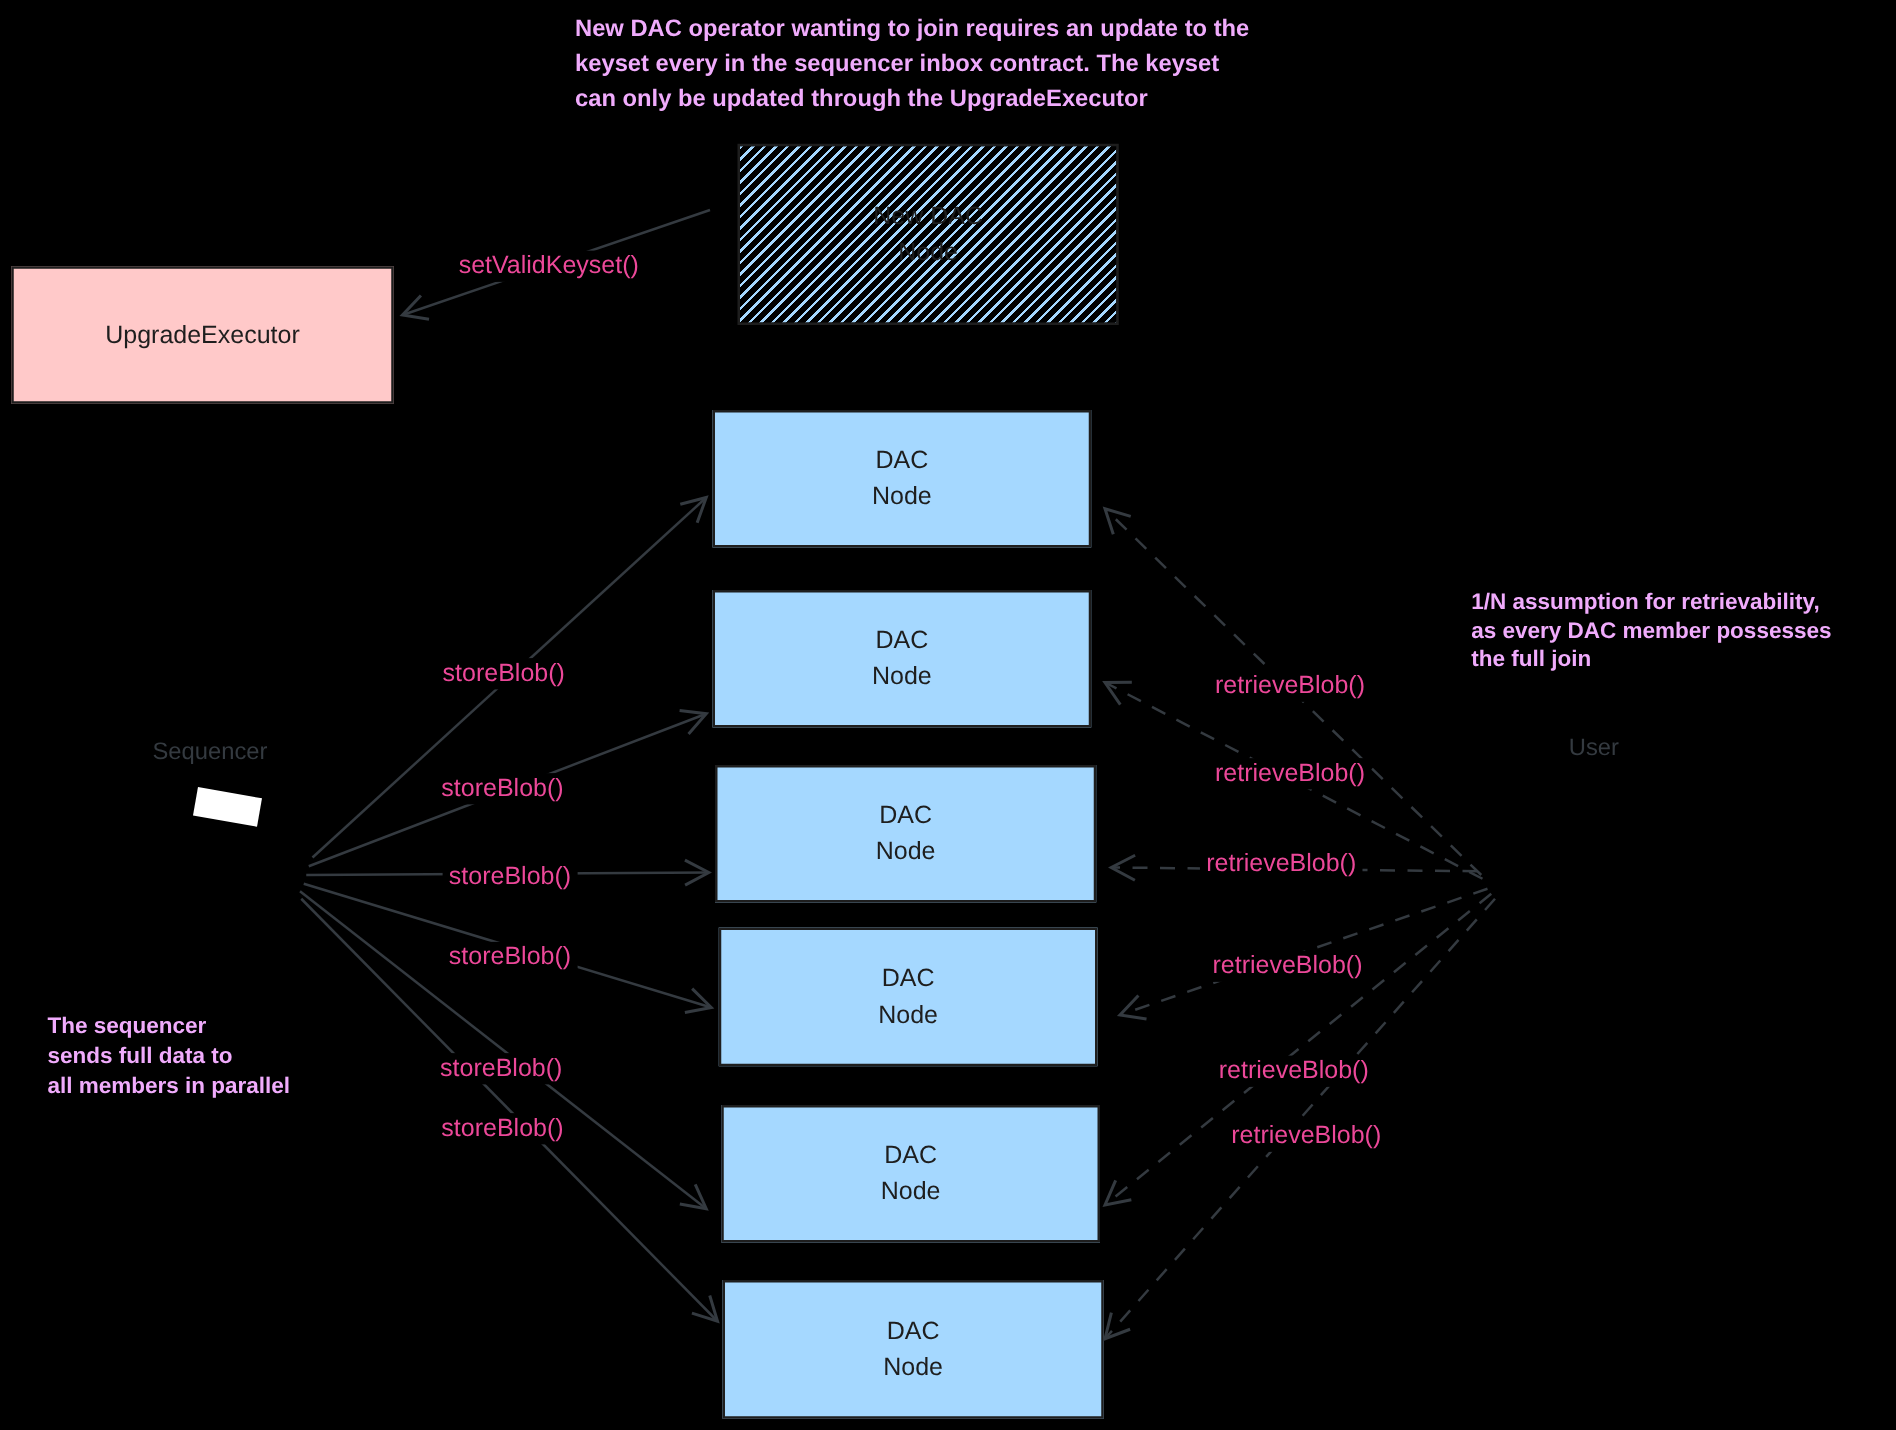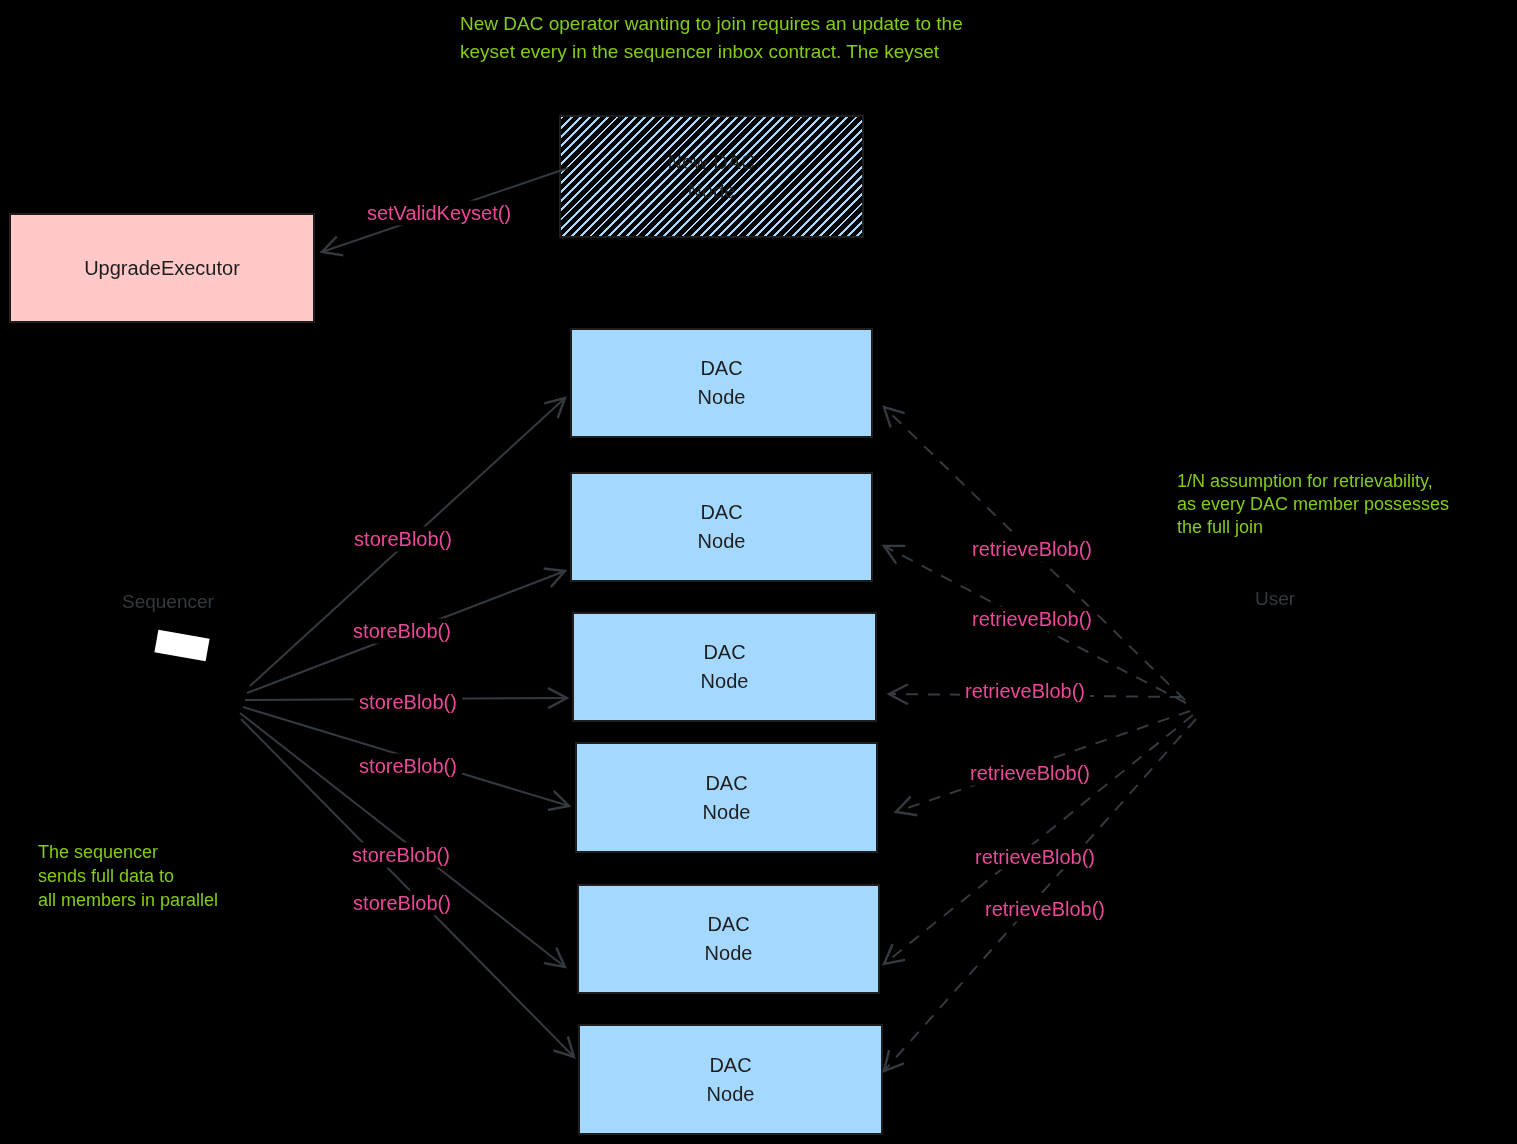--- a/index.html
+++ b/index.html
@@ -1,20 +1,20 @@
 <!DOCTYPE html>
 <html><head>
 <meta charset="utf-8">
 <style>
   html,body{margin:0;padding:0;background:#000;}
   #canvas{
     position:relative;width:1517px;height:1144px;background:#000;
     font-family:"Liberation Sans",sans-serif;overflow:hidden;
   }
-  .note{position:absolute;color:#84cc16;font-size:19px;line-height:28px;white-space:nowrap;}
+  .note{position:absolute;color:#f0abfc;font-size:19px;line-height:28px;white-space:nowrap;font-weight:bold;}
   .note div{white-space:nowrap;}
   .small-note{font-size:18px;line-height:24px;}
   .box{
     position:absolute;display:flex;flex-direction:column;align-items:center;justify-content:center;
     border:2px solid #1e1e1e;color:#1e1e1e;font-size:20px;line-height:29px;text-align:center;
     box-sizing:border-box;
   }
   .box span{display:block;}
   .pink{background:#ffc9c9;}
   .blue{background:#a5d8ff;}
@@ -35,23 +35,24 @@
   }
 </style>
 </head>
 <body>
 
 <div id="canvas">
 
   <div class="note" style="left:460px;top:10px;">
     <div>New DAC operator wanting to join requires an update to the</div>
     <div>keyset every in the sequencer inbox contract. The keyset</div>
+    <div>can only be updated through the UpgradeExecutor</div>
   </div>
 
-  <div class="box hatch boxes" style="left:559px;top:115px;width:305px;height:123px;">
+  <div class="box hatch boxes" style="left:590px;top:115px;width:305px;height:145px;">
     <span>New DAC</span>
     <span>Node</span>
   </div>
 
   <div class="box pink boxes" style="left:9px;top:213px;width:306px;height:110px;text-align:right;">
     <span>UpgradeExecutor</span>
   </div>
 
   <div class="box blue boxes" style="left:570px;top:328px;width:303px;height:110px;">
     <span>DAC</span>
@@ -74,21 +75,21 @@
     <span>Node</span>
   </div>
   <div class="box blue boxes" style="left:578px;top:1024px;width:305px;height:111px;">
     <span>DAC</span>
     <span>Node</span>
   </div>
 
   <div class="plain-label" style="left:122px;top:574px;margin-top:17px;">Sequencer</div>
   <div class="screen"></div>
 
-  <div class="note small-note" style="left:38px;top:840px;">
+  <div class="note small-note" style="left:38px;top:808px;">
     <div>The sequencer</div>
     <div>sends full data to</div>
     <div>all members in parallel</div>
   </div>
 
   <div class="note small-note" style="left:1177px;top:470px;line-height:23px;">
     <div>1/N assumption for retrievability,</div>
     <div>as every DAC member possesses</div>
     <div>the full join</div>
   </div>

